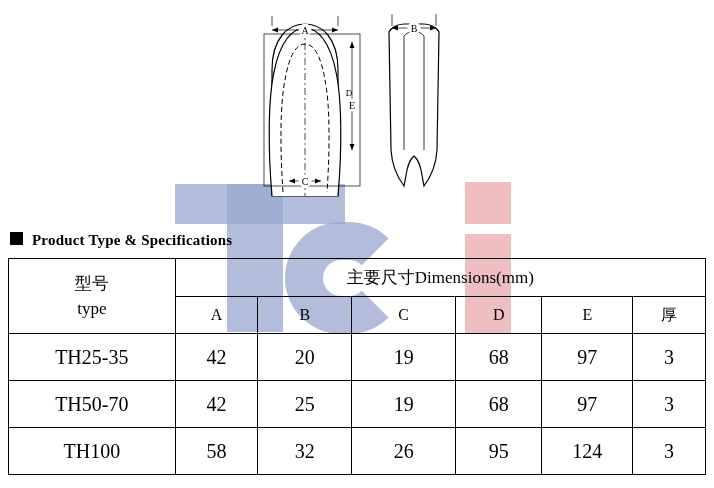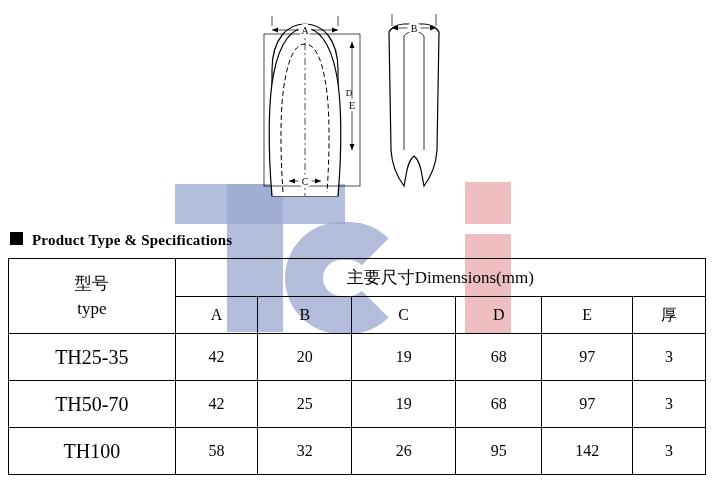--- a/index.html
+++ b/index.html
@@ -113,21 +113,21 @@
     height: 34px;
   }
   .col-a { width: 82px; }
   .col-b { width: 94px; }
   .col-c { width: 104px; }
   .col-d { width: 86px; }
   .col-e { width: 90px; }
   .col-t { width: 72px; }
   .body-row td {
     height: 44px;
-    font-size: 16px;
+    font-size: 20px;
   }
   .body-row td.typecell {
     font-size: 20px;
   }
 </style>
 </head>
 <body>
 
 <div id="watermark">
   <div class="wm-bar wm-t-top"></div>
@@ -236,17 +236,17 @@
       <td>68</td>
       <td>97</td>
       <td>3</td>
     </tr>
     <tr class="body-row">
       <td class="typecell">TH100</td>
       <td>58</td>
       <td>32</td>
       <td>26</td>
       <td>95</td>
-      <td>142</td>
+      <td>124</td>
       <td>3</td>
     </tr>
   </tbody>
 </table>
 
 </body></html>

